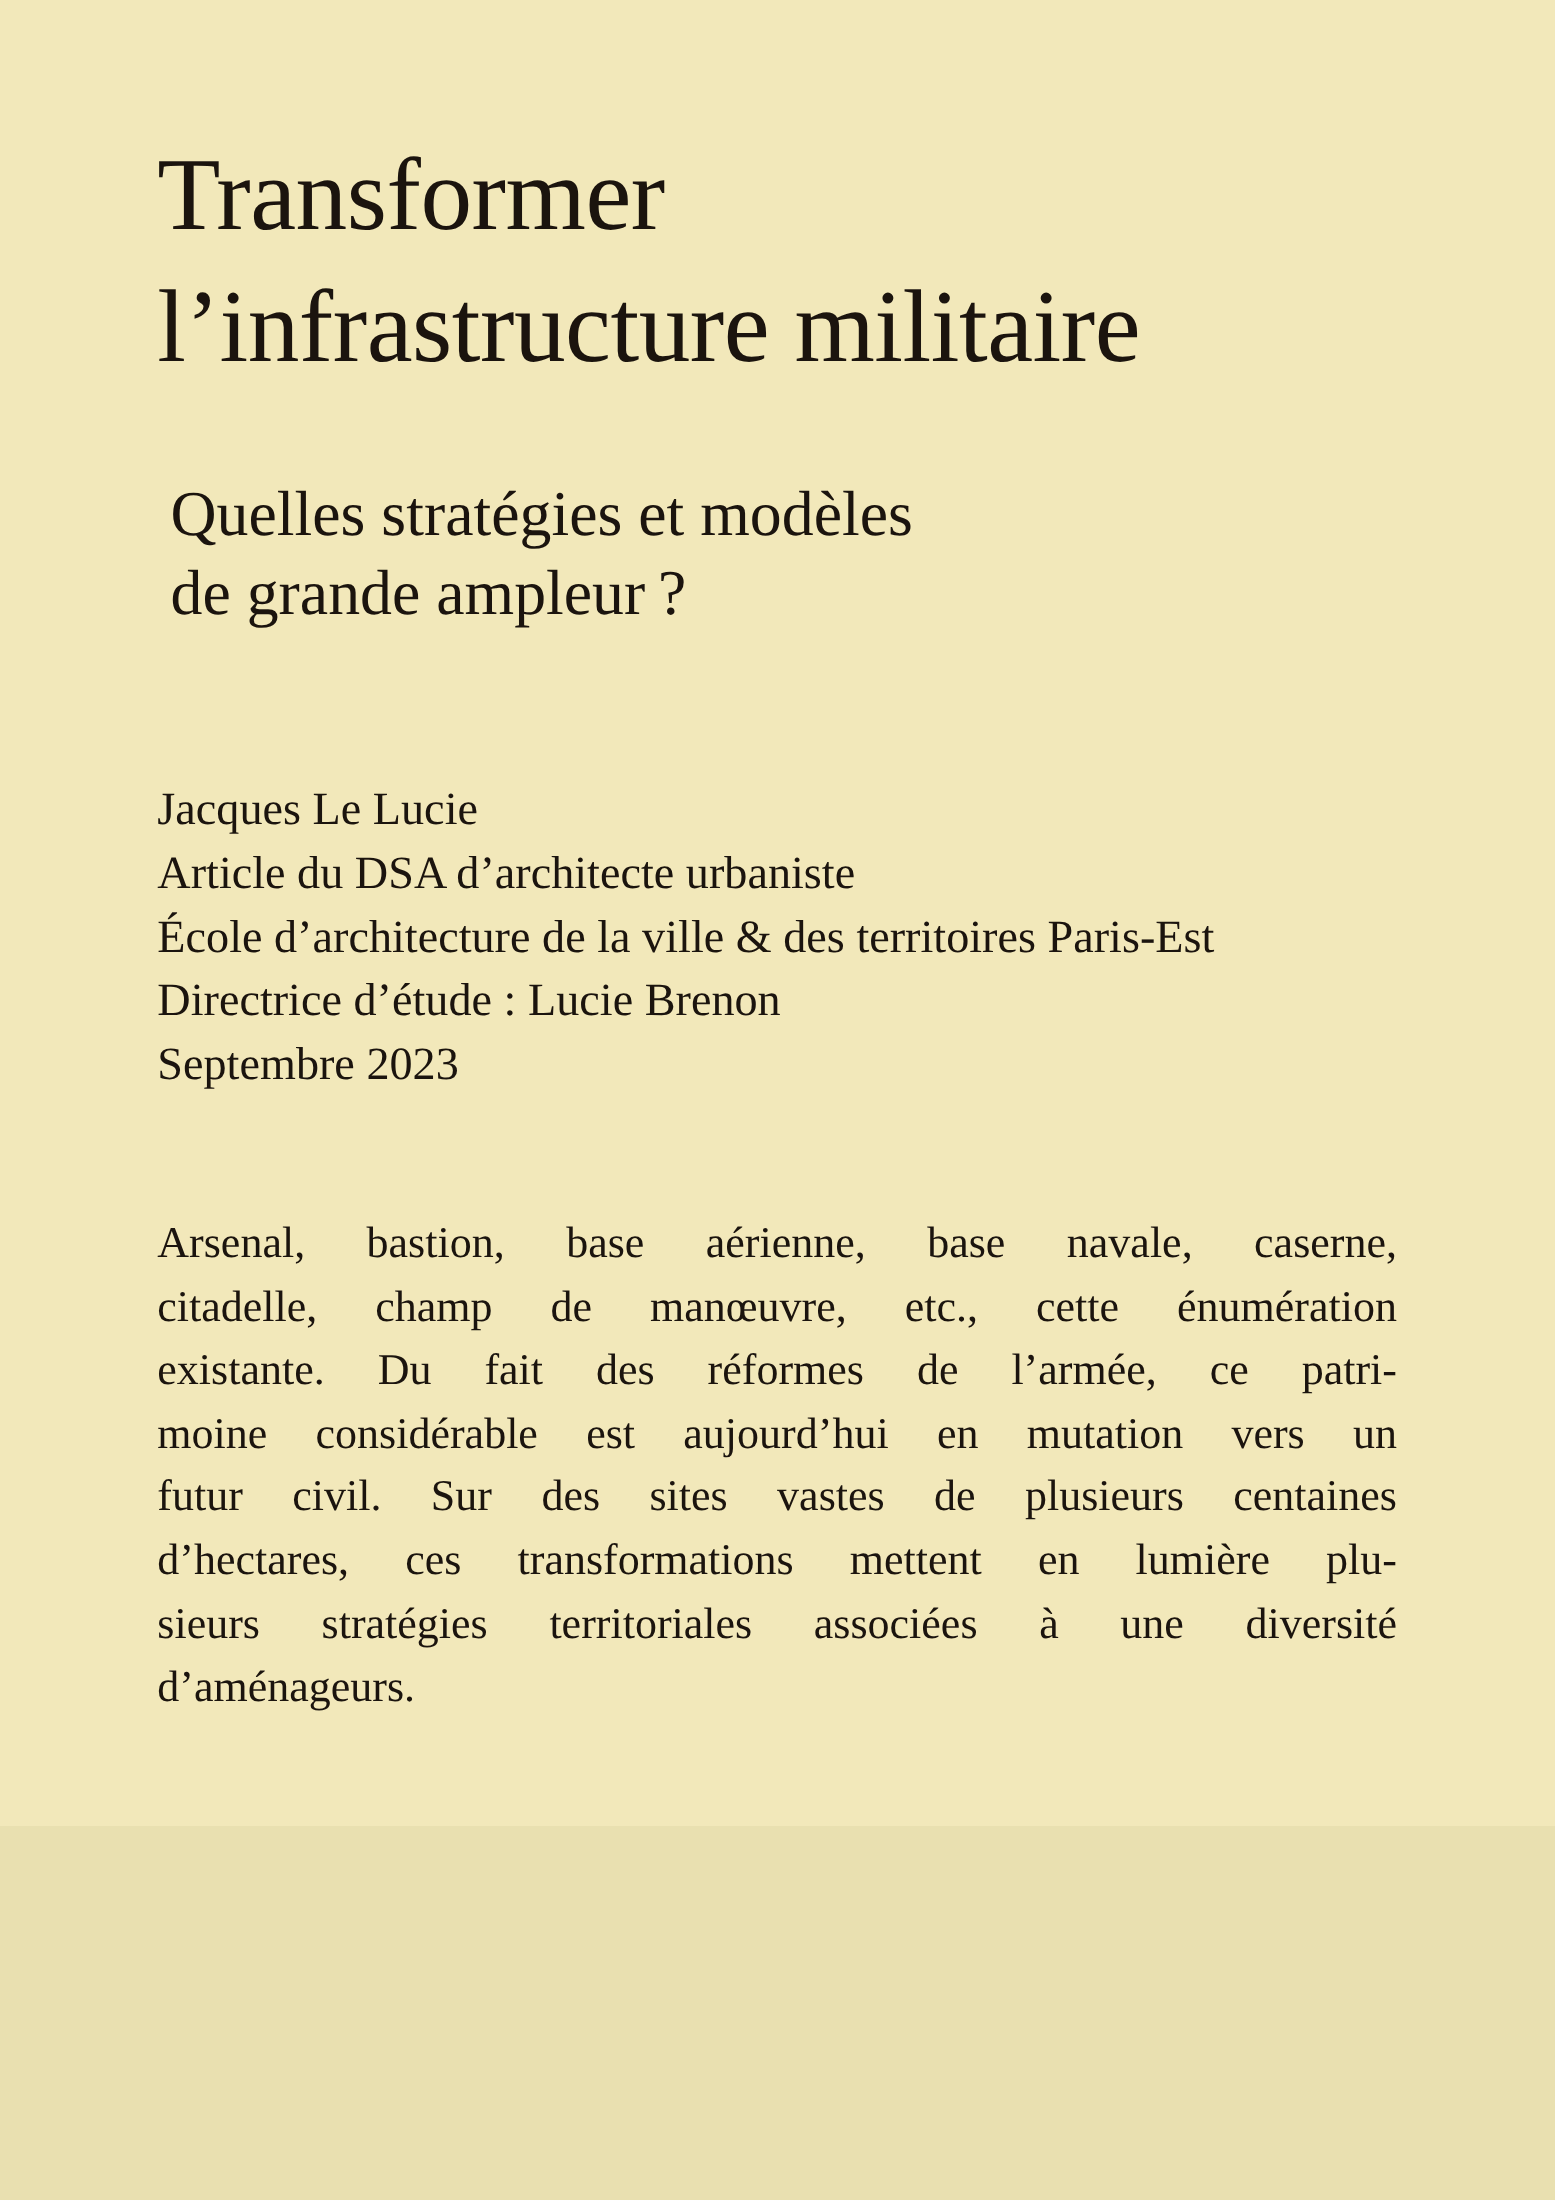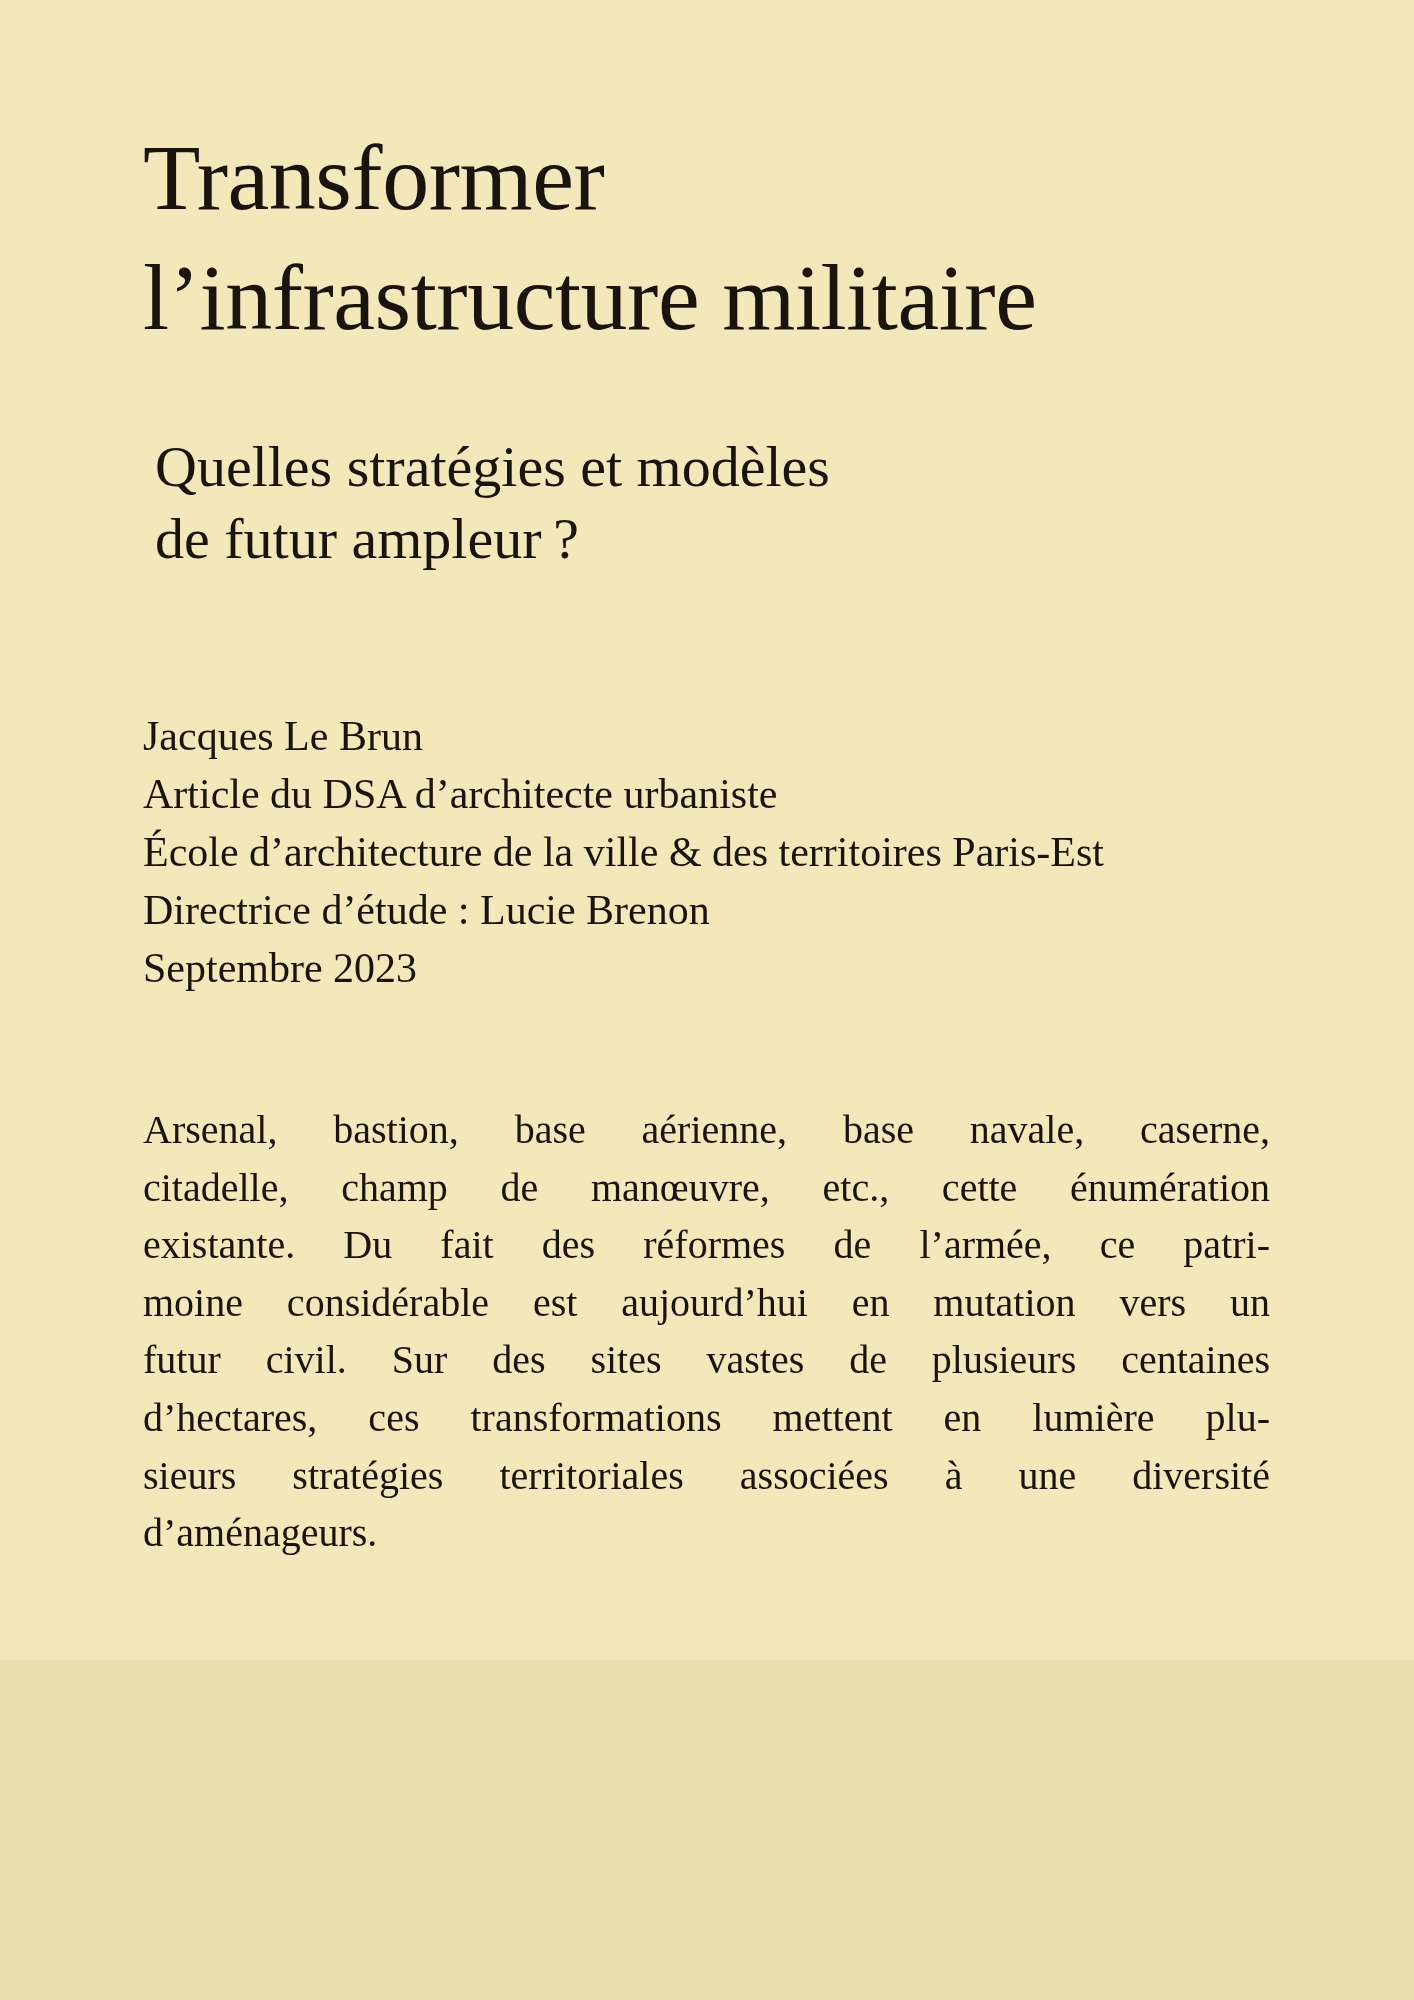--- a/index.html
+++ b/index.html
@@ -78,25 +78,25 @@
 
 <div class="page" style="background-color: rgb(242, 232, 186); color: rgb(27, 20, 14);">
 
   <h1 class="block title-block">
     <span class="line">Transformer</span>
     <span class="line">l’infrastructure militaire</span>
   </h1>
 
   <h2 class="block subtitle-block">
     <span class="line">Quelles stratégies et modèles</span>
-    <span class="line">de futur ampleur ?</span>
+    <span class="line">de grande ampleur ?</span>
   </h2>
 
   <div class="block byline-block">
-    <span class="line">Jacques Le Brun</span>
+    <span class="line">Jacques Le Lucie</span>
     <span class="line">Article du DSA d’architecte urbaniste</span>
     <span class="line">École d’architecture de la ville &amp; des territoires Paris-Est</span>
     <span class="line">Directrice d’étude : Lucie Brenon</span>
     <span class="line">Septembre 2023</span>
   </div>
 
   <div class="block abstract-block">
     <span class="line">Arsenal, bastion, base aérienne, base navale, caserne,</span>
     <span class="line">citadelle, champ de manœuvre, etc., cette énumération</span>
     <span class="line">existante. Du fait des réformes de l’armée, ce patri-</span>

